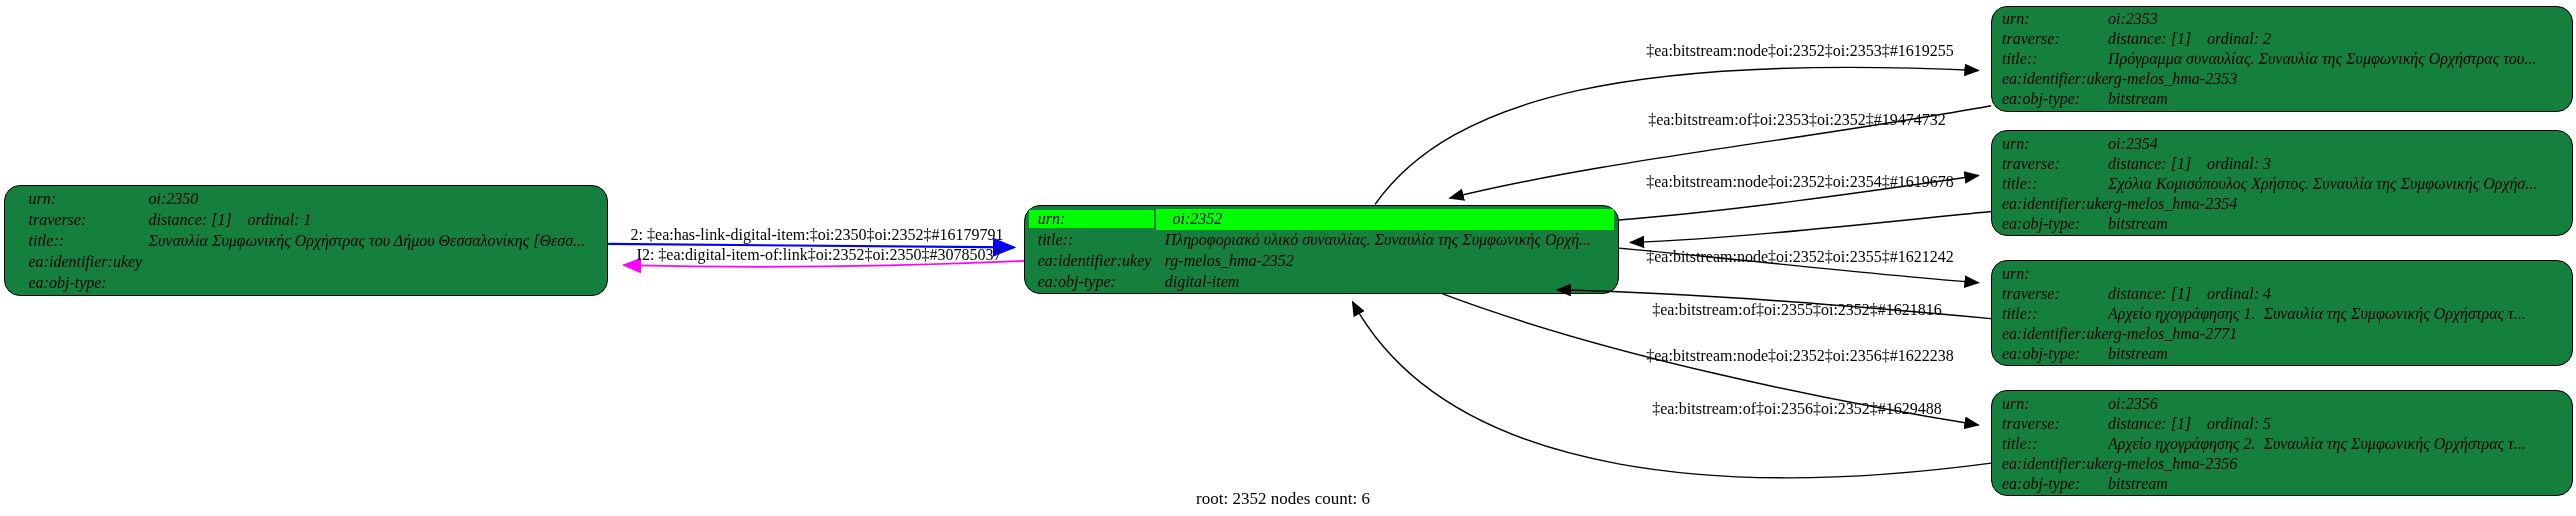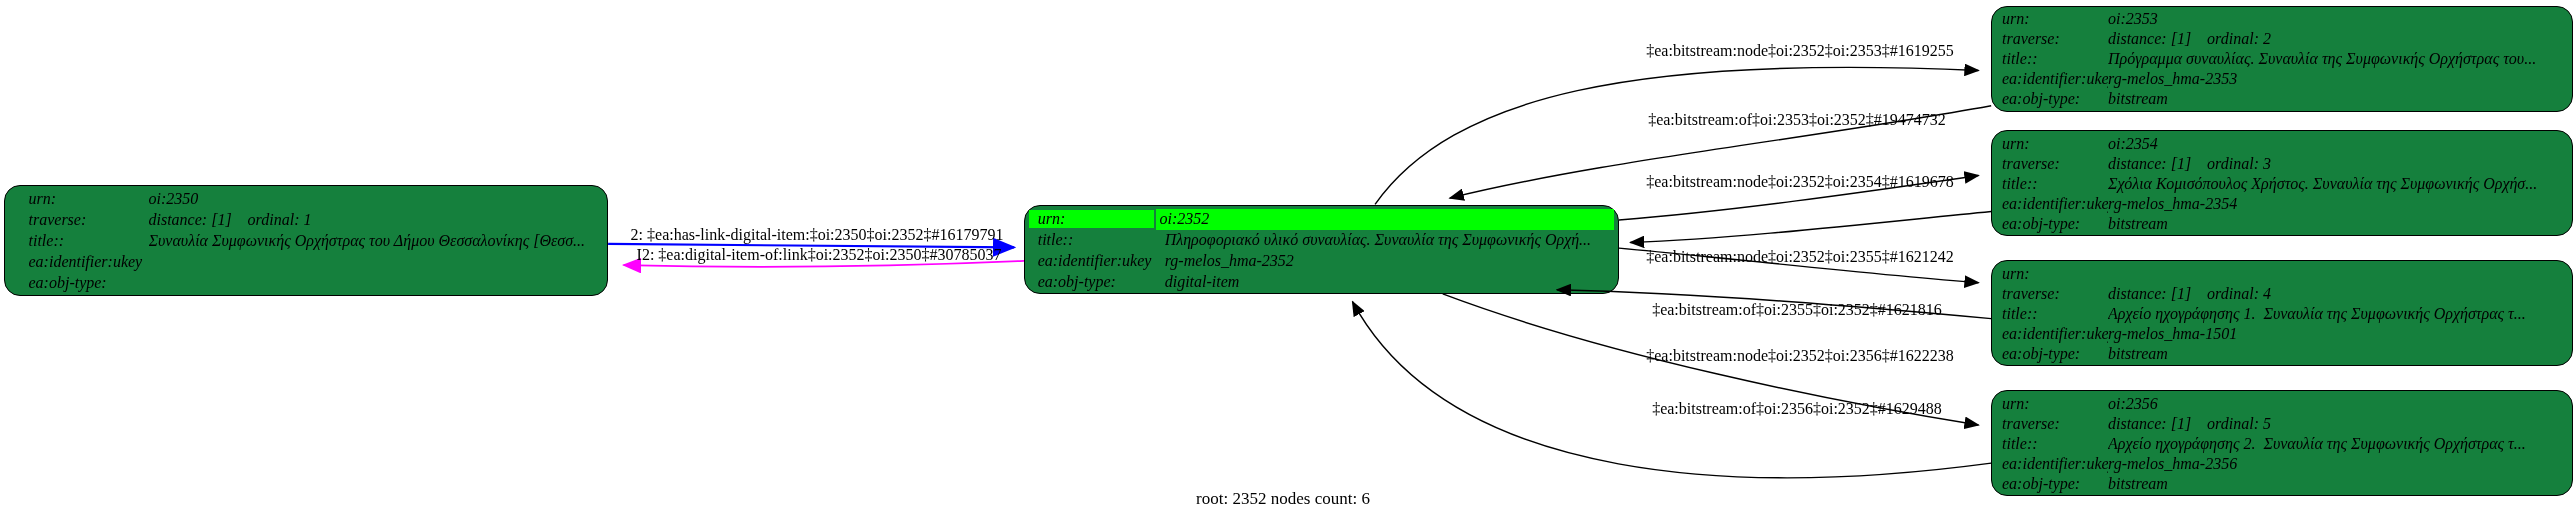--- a/index.html
+++ b/index.html
@@ -16,21 +16,21 @@
   .row .lbl { flex:0 0 auto; overflow:hidden; }
   .row .val { flex:1 1 auto; overflow:hidden; }
   .n-left  .row { padding-left:24px; }
   .n-left  .lbl { width:120px; }
   .n-right .row { padding-left:10px; height:20px; }
   .n-right .lbl { width:106px; }
   .n-mid   .row { padding-left:12.7px; }
   .n-mid   .lbl { width:127px; }
   .n-mid   .row.hl { padding-left:4.2px; }
   .n-mid   .row.hl .lbl { width:116px; padding-left:8.5px; }
-  .n-mid   .row.hl .val { padding-left:3px; margin-left:2.8px; margin-right:4.2px; height:100%; display:flex; align-items:center; }
+  .n-mid   .row.hl .val { padding-left:16px; margin-left:2.8px; margin-right:4.2px; height:100%; display:flex; align-items:center; }
   #edges { position:absolute; left:0; top:0; z-index:2; pointer-events:none; }
   .elabel {
     position:absolute; z-index:3; font-size:16px; white-space:pre;
     transform:translate(-50%,-50%); text-align:right;
   }
   .footer {
     position:absolute; z-index:3; font-size:17px; white-space:pre;
     transform:translate(-50%,-50%);
   }
 </style>
@@ -67,21 +67,21 @@
     <div class="row"><span class="lbl">traverse:</span><span class="val">distance: [1]    ordinal: 3</span></div>
     <div class="row"><span class="lbl">title::</span><span class="val">Σχόλια Κομισόπουλος Χρήστος. Συναυλία της Συμφωνικής Ορχήσ...</span></div>
     <div class="row"><span class="lbl">ea:identifier:ukey</span><span class="val">rg-melos_hma-2354</span></div>
     <div class="row"><span class="lbl">ea:obj-type:</span><span class="val">bitstream</span></div>
   </div>
 
   <div class="node n-right" style="left:1991px;top:260px;width:582px;height:106px;">
     <div class="row"><span class="lbl">urn:</span></div>
     <div class="row"><span class="lbl">traverse:</span><span class="val">distance: [1]    ordinal: 4</span></div>
     <div class="row"><span class="lbl">title::</span><span class="val">Αρχείο ηχογράφησης 1.  Συναυλία της Συμφωνικής Ορχήστρας τ...</span></div>
-    <div class="row"><span class="lbl">ea:identifier:ukey</span><span class="val">rg-melos_hma-1501</span></div>
+    <div class="row"><span class="lbl">ea:identifier:ukey</span><span class="val">rg-melos_hma-2771</span></div>
     <div class="row"><span class="lbl">ea:obj-type:</span><span class="val">bitstream</span></div>
   </div>
 
   <div class="node n-right" style="left:1991px;top:390px;width:582px;height:106px;">
     <div class="row"><span class="lbl">urn:</span><span class="val">oi:2356</span></div>
     <div class="row"><span class="lbl">traverse:</span><span class="val">distance: [1]    ordinal: 5</span></div>
     <div class="row"><span class="lbl">title::</span><span class="val">Αρχείο ηχογράφησης 2.  Συναυλία της Συμφωνικής Ορχήστρας τ...</span></div>
     <div class="row"><span class="lbl">ea:identifier:ukey</span><span class="val">rg-melos_hma-2356</span></div>
     <div class="row"><span class="lbl">ea:obj-type:</span><span class="val">bitstream</span></div>
   </div>

